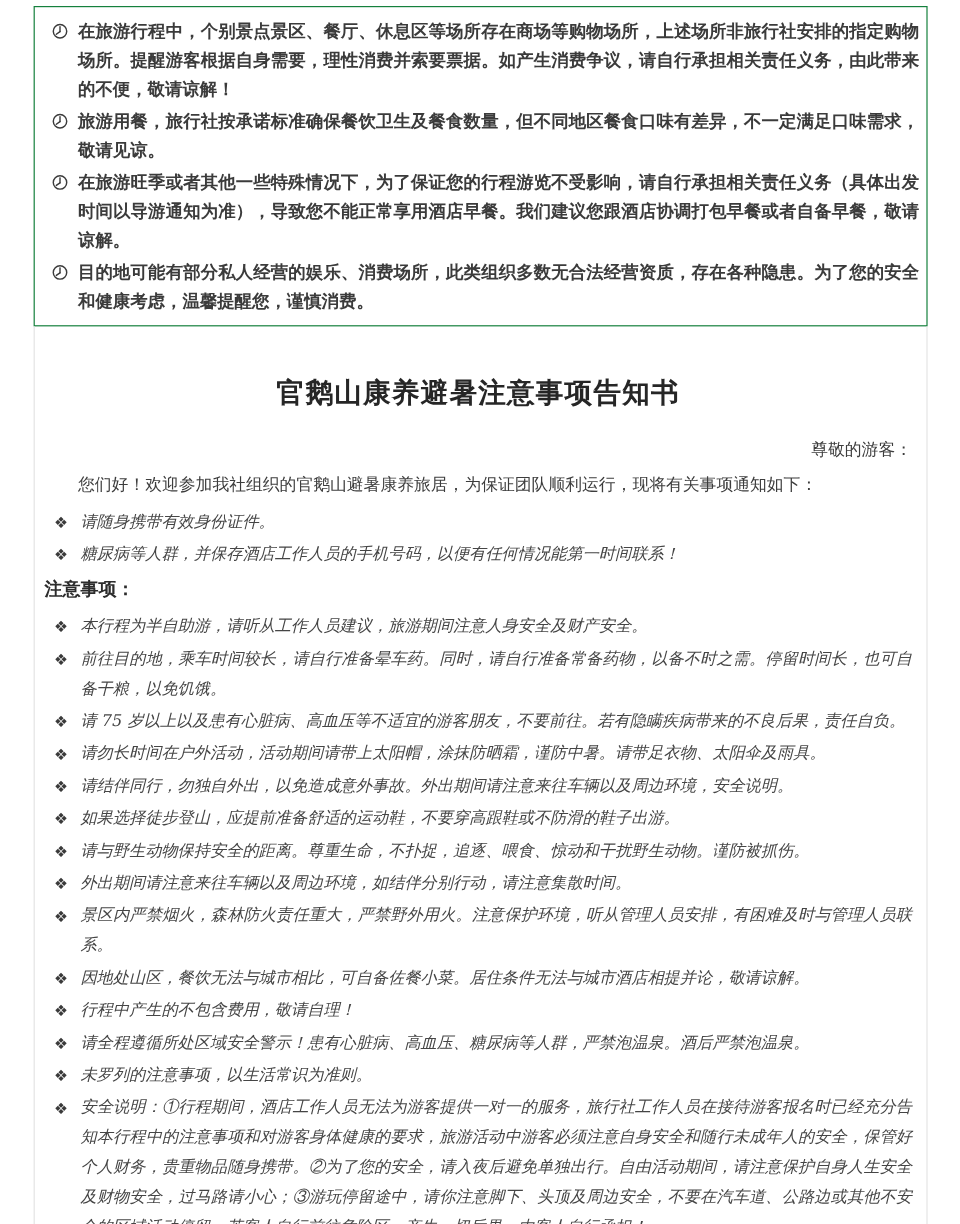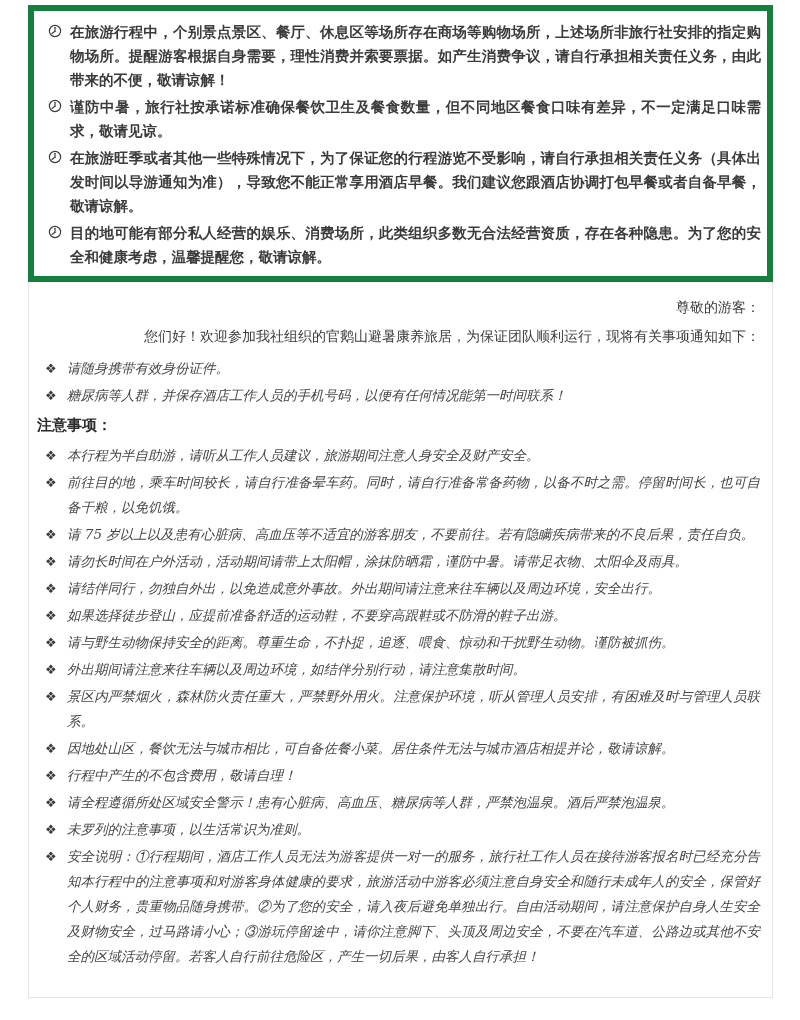--- a/index.html
+++ b/index.html
@@ -11,21 +11,21 @@
   }
   .page {
     position: relative;
     width: 800px;
     min-height: 1020px;
     background: #ffffff;
   }
   
   .warn-box {
     margin: 5px 27px 0 28px;
-    border: 6px solid #15803d;
+    border: 1px solid #15803d;
     padding: 9px 6px 7px 8px;
   }
   .warn-item {
     display: flex;
     align-items: flex-start;
     margin-bottom: 3px;
   }
   .warn-item:last-child { margin-bottom: 0; }
   .warn-bullet {
     flex: 0 0 28px;
@@ -62,21 +62,20 @@
     line-height: 22px;
     margin-bottom: 6px;
     text-align: right;
   }
   .intro {
     font-size: 14px;
     color: #3d3d3d;
     line-height: 24px;
     text-indent: 2em;
     margin-bottom: 8px;
-    text-align: right;
   }
   .section-heading {
     font-size: 15px;
     font-weight: 700;
     color: #2c2c2c;
     line-height: 22px;
     margin: 6px 0 7px 0;
   }
   .kai-item {
     display: flex;
@@ -120,21 +119,21 @@
     </div>
 
     <div class="warn-item">
       <span class="warn-bullet">
         <svg width="14" height="14" viewBox="0 0 20 20">
             <circle cx="10" cy="10" r="8" fill="none" stroke="#3b3b3b" stroke-width="1.7"></circle>
             <line x1="10" y1="10.5" x2="10" y2="4.6" stroke="#3b3b3b" stroke-width="1.7" stroke-linecap="round"></line>
             <line x1="10" y1="10.5" x2="5.6" y2="13.6" stroke="#3b3b3b" stroke-width="1.7" stroke-linecap="round"></line>
           </svg>
       </span>
-      <p class="warn-text">谨防中暑，旅行社按承诺标准确保餐饮卫生及餐食数量，但不同地区餐食口味有差异，不一定满足口味需求，敬请见谅。</p>
+      <p class="warn-text">旅游用餐，旅行社按承诺标准确保餐饮卫生及餐食数量，但不同地区餐食口味有差异，不一定满足口味需求，敬请见谅。</p>
     </div>
 
     <div class="warn-item">
       <span class="warn-bullet">
         <svg width="14" height="14" viewBox="0 0 20 20">
             <circle cx="10" cy="10" r="8" fill="none" stroke="#3b3b3b" stroke-width="1.7"></circle>
             <line x1="10" y1="10.5" x2="10" y2="4.6" stroke="#3b3b3b" stroke-width="1.7" stroke-linecap="round"></line>
             <line x1="10" y1="10.5" x2="5.6" y2="13.6" stroke="#3b3b3b" stroke-width="1.7" stroke-linecap="round"></line>
           </svg>
       </span>
@@ -142,27 +141,28 @@
     </div>
 
     <div class="warn-item">
       <span class="warn-bullet">
         <svg width="14" height="14" viewBox="0 0 20 20">
             <circle cx="10" cy="10" r="8" fill="none" stroke="#3b3b3b" stroke-width="1.7"></circle>
             <line x1="10" y1="10.5" x2="10" y2="4.6" stroke="#3b3b3b" stroke-width="1.7" stroke-linecap="round"></line>
             <line x1="10" y1="10.5" x2="5.6" y2="13.6" stroke="#3b3b3b" stroke-width="1.7" stroke-linecap="round"></line>
           </svg>
       </span>
-      <p class="warn-text">目的地可能有部分私人经营的娱乐、消费场所，此类组织多数无合法经营资质，存在各种隐患。为了您的安全和健康考虑，温馨提醒您，敬请谅解。</p>
+      <p class="warn-text">目的地可能有部分私人经营的娱乐、消费场所，此类组织多数无合法经营资质，存在各种隐患。为了您的安全和健康考虑，温馨提醒您，谨慎消费。</p>
     </div>
 
   </section>
 
   <section class="notice-box">
 
+    <h1 class="notice-title">官鹅山康养避暑注意事项告知书</h1>
 
     <p class="salutation">尊敬的游客：</p>
     <p class="intro">您们好！欢迎参加我社组织的官鹅山避暑康养旅居，为保证团队顺利运行，现将有关事项通知如下：</p>
 
 
     <div class="kai-item">
       <span class="kai-bullet">❖</span>
       <p class="kai-text">请随身携带有效身份证件。</p>
     </div>
     <div class="kai-item">
@@ -183,21 +183,21 @@
     <div class="kai-item">
       <span class="kai-bullet">❖</span>
       <p class="kai-text">请 75 岁以上以及患有心脏病、高血压等不适宜的游客朋友，不要前往。若有隐瞒疾病带来的不良后果，责任自负。</p>
     </div>
     <div class="kai-item">
       <span class="kai-bullet">❖</span>
       <p class="kai-text">请勿长时间在户外活动，活动期间请带上太阳帽，涂抹防晒霜，谨防中暑。请带足衣物、太阳伞及雨具。</p>
     </div>
     <div class="kai-item">
       <span class="kai-bullet">❖</span>
-      <p class="kai-text">请结伴同行，勿独自外出，以免造成意外事故。外出期间请注意来往车辆以及周边环境，安全出行。</p>
+      <p class="kai-text">请结伴同行，勿独自外出，以免造成意外事故。外出期间请注意来往车辆以及周边环境，安全说明。</p>
     </div>
     <div class="kai-item">
       <span class="kai-bullet">❖</span>
       <p class="kai-text">如果选择徒步登山，应提前准备舒适的运动鞋，不要穿高跟鞋或不防滑的鞋子出游。</p>
     </div>
     <div class="kai-item">
       <span class="kai-bullet">❖</span>
       <p class="kai-text">请与野生动物保持安全的距离。尊重生命，不扑捉，追逐、喂食、惊动和干扰野生动物。谨防被抓伤。</p>
     </div>
     <div class="kai-item">

